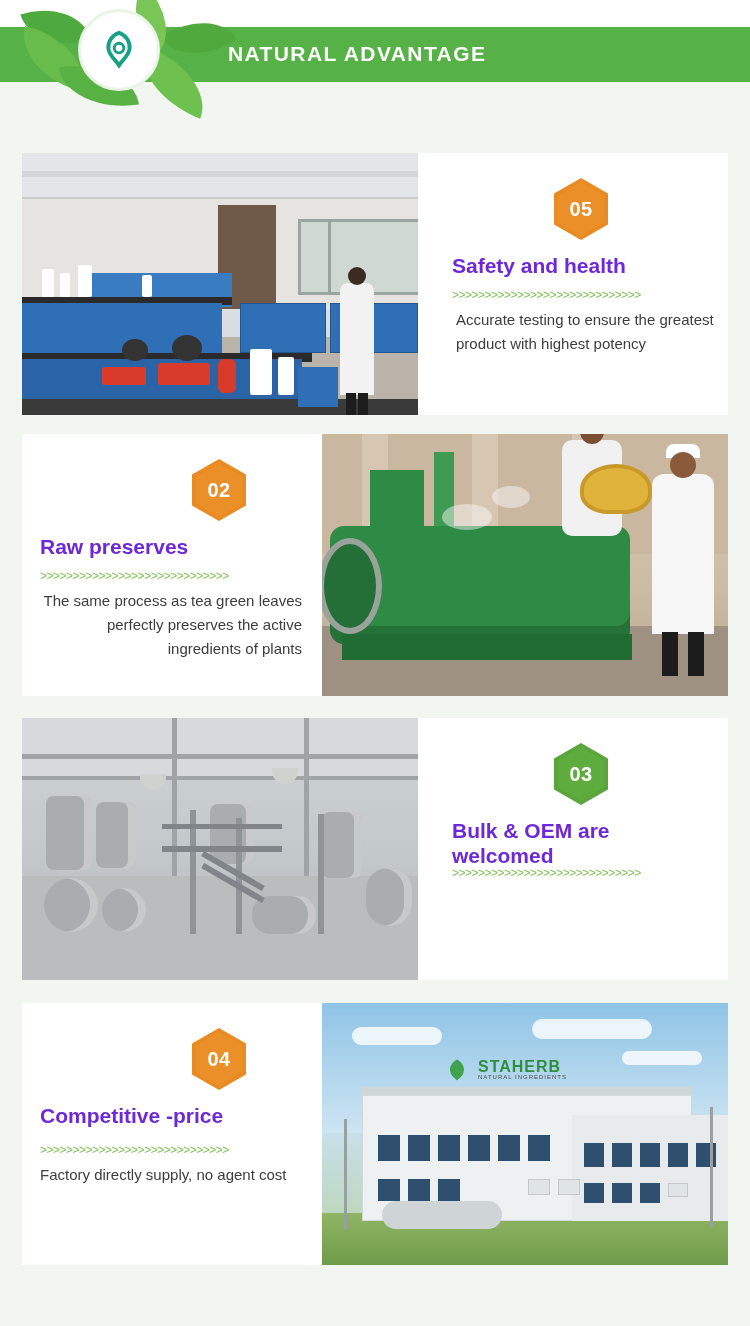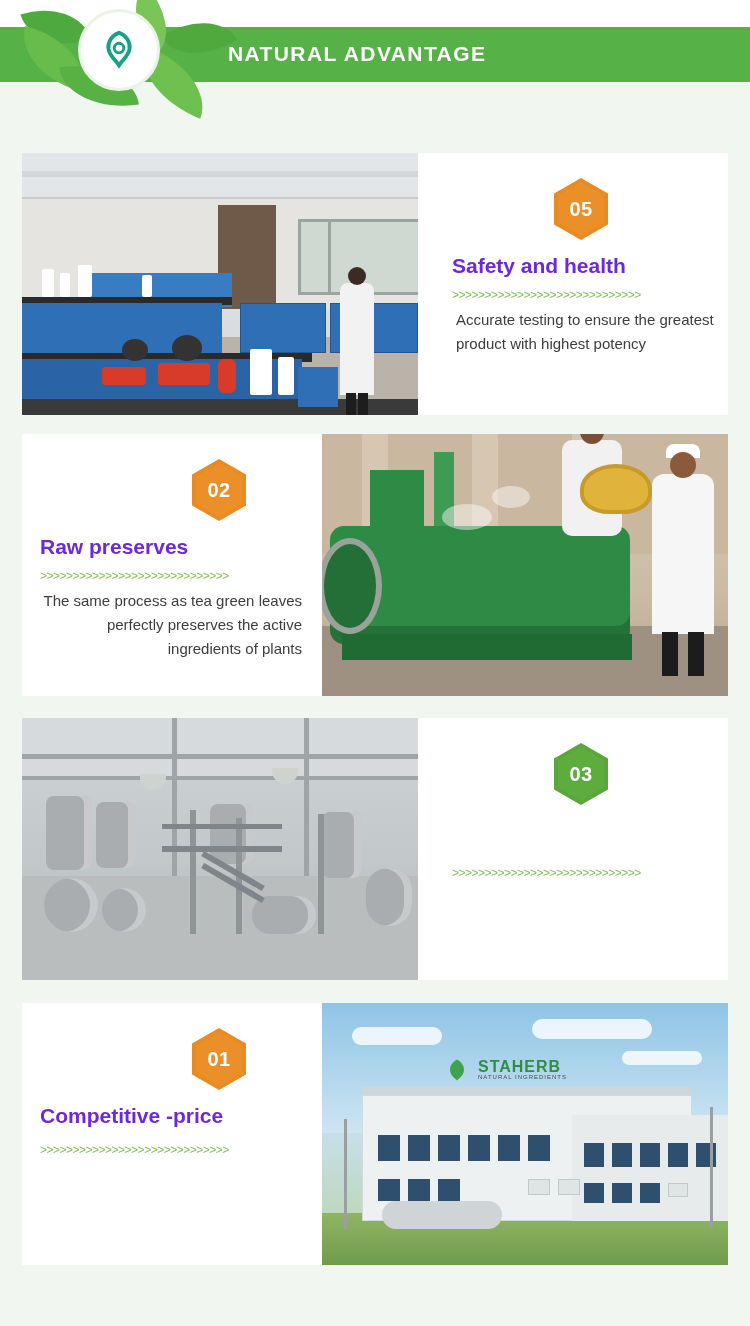--- a/index.html
+++ b/index.html
@@ -408,20 +408,21 @@
       </div>
     </div>
     <div class="card right-card">
       <div class="card-inner">
         <div class="badge">
           <div class="hexagon green">
             <div class="hex-inner"></div>
             <span class="hex-num">03</span>
           </div>
         </div>
+        <div class="card-title">Bulk &amp; OEM are welcomed</div>
         <div class="arrows">&gt;&gt;&gt;&gt;&gt;&gt;&gt;&gt;&gt;&gt;&gt;&gt;&gt;&gt;&gt;&gt;&gt;&gt;&gt;&gt;&gt;&gt;&gt;&gt;&gt;&gt;&gt;&gt;&gt;</div>
       </div>
     </div>
   </div>
 
   <div class="row r4">
     <div class="photo">
       <div class="bldg">
         <div class="sky"></div>
         <div class="cloud" style="left:30px;top:24px;width:90px;height:18px;"></div>
@@ -463,22 +464,23 @@
         <div class="tank"></div>
         <div class="pole" style="left:22px;top:116px;height:110px;"></div>
         <div class="pole" style="left:388px;top:104px;height:120px;"></div>
       </div>
     </div>
     <div class="card left-card">
       <div class="card-inner">
         <div class="badge">
           <div class="hexagon">
             <div class="hex-inner"></div>
-            <span class="hex-num">01</span>
+            <span class="hex-num">04</span>
           </div>
         </div>
         <div class="card-title">Competitive -price</div>
         <div class="arrows">&gt;&gt;&gt;&gt;&gt;&gt;&gt;&gt;&gt;&gt;&gt;&gt;&gt;&gt;&gt;&gt;&gt;&gt;&gt;&gt;&gt;&gt;&gt;&gt;&gt;&gt;&gt;&gt;&gt;</div>
+        <div class="card-body">Factory directly supply, no agent cost</div>
       </div>
     </div>
   </div>
 
 </div>
 
 </body></html>

